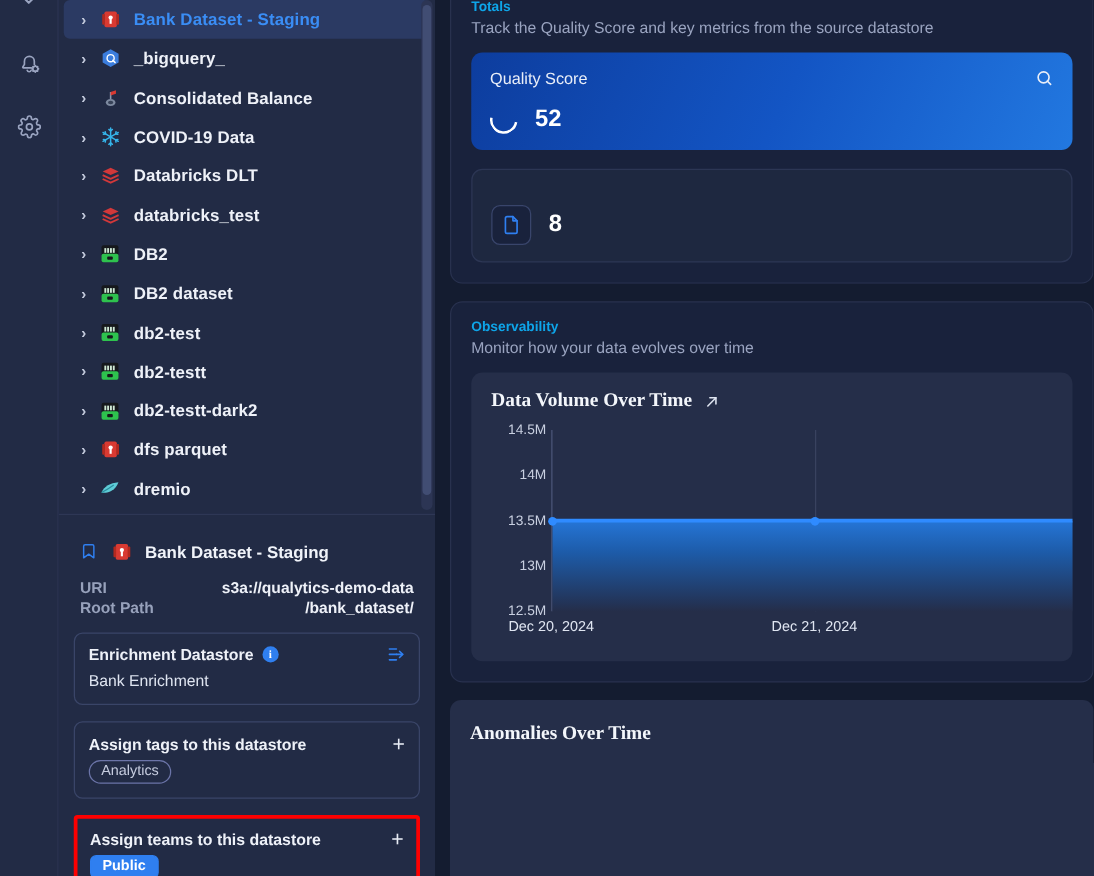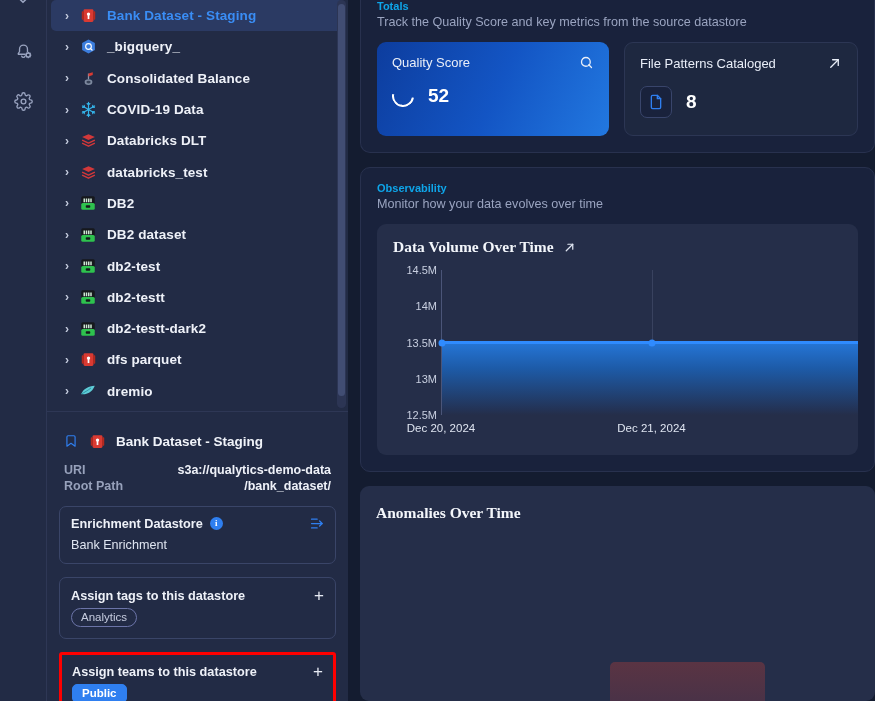--- a/index.html
+++ b/index.html
@@ -136,21 +136,21 @@
     background: #19223c;
     border: 1px solid #28314e;
     border-radius: 10px;
     margin-bottom: 14px;
     padding: 14px 16px 16px 16px;
   }
   .section.totals { margin-top: -26px; padding-top: 26px; border-top: none; border-radius: 0 0 10px 10px; }
   .sec-title { font-size: 11px; font-weight: 700; color: #0ea5e9; }
   .sec-sub { font-size: 12.6px; color: #9aa4c0; margin-top: 3px; }
 
-  .stat-row { display: flex; gap: 15px; margin-top: 13px; }
+  .stat-row { display: flex; gap: 15px; margin-top: 13px; flex-direction: column; }
   .stat {
     flex: 1; height: 94px; border-radius: 9px;
     padding: 13px 15px; position: relative; overflow: hidden;
   }
   .stat.primary { background: linear-gradient(115deg, #0d3d9e 0%, #1355c4 52%, #2278e0 100%); }
   .stat.plain { background: #1e2840; border: 1px solid #2c3established; border: 1px solid #2c3654; }
   .stat-head { display: flex; align-items: flex-start; justify-content: space-between; }
   .stat-label { font-size: 13px; color: #e9eef8; font-weight: 400; }
   .stat-ico { color: #e9eef8; display: flex; }
   .stat-body { display: flex; align-items: center; gap: 14px; margin-top: 15px; }
@@ -513,29 +513,20 @@
                 </svg>
             </span>
           </div>
           <div class="stat-body">
             <span class="gauge"></span>
             <span class="stat-value">52</span>
           </div>
         </div>
 
         <div class="stat plain">
-          <div class="stat-head">
-            <span class="stat-label">File Patterns Cataloged</span>
-            <span class="stat-ico">
-              <svg width="15" height="15" viewBox="0 0 24 24" fill="none" stroke="currentColor" stroke-width="2.1" stroke-linecap="round" stroke-linejoin="round">
-                  <path d="M6 18L18 6"></path>
-                  <path d="M9 6h9v9"></path>
-                </svg>
-            </span>
-          </div>
           <div class="stat-body">
             <span class="file-box">
               <svg width="16" height="16" viewBox="0 0 24 24" fill="none" stroke="currentColor" stroke-width="2" stroke-linecap="round" stroke-linejoin="round">
                   <path d="M14 2H7a2 2 0 0 0-2 2v16a2 2 0 0 0 2 2h10a2 2 0 0 0 2-2V7z"></path>
                   <polyline points="14 2 14 7 19 7"></polyline>
                 </svg>
             </span>
             <span class="stat-value">8</span>
           </div>
         </div>

